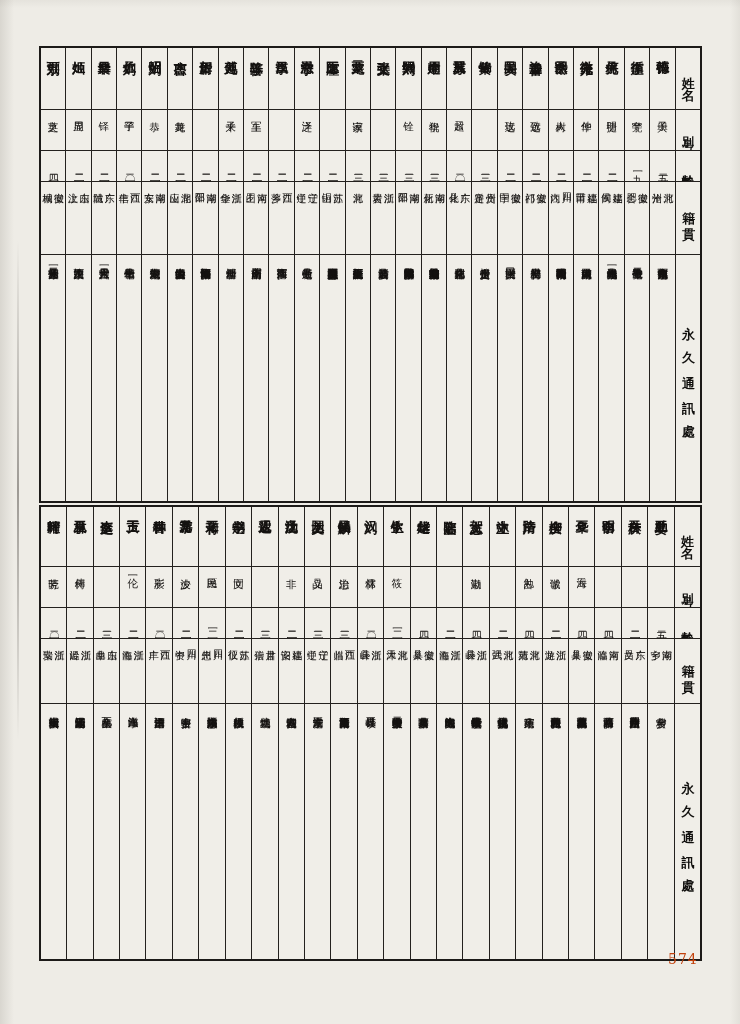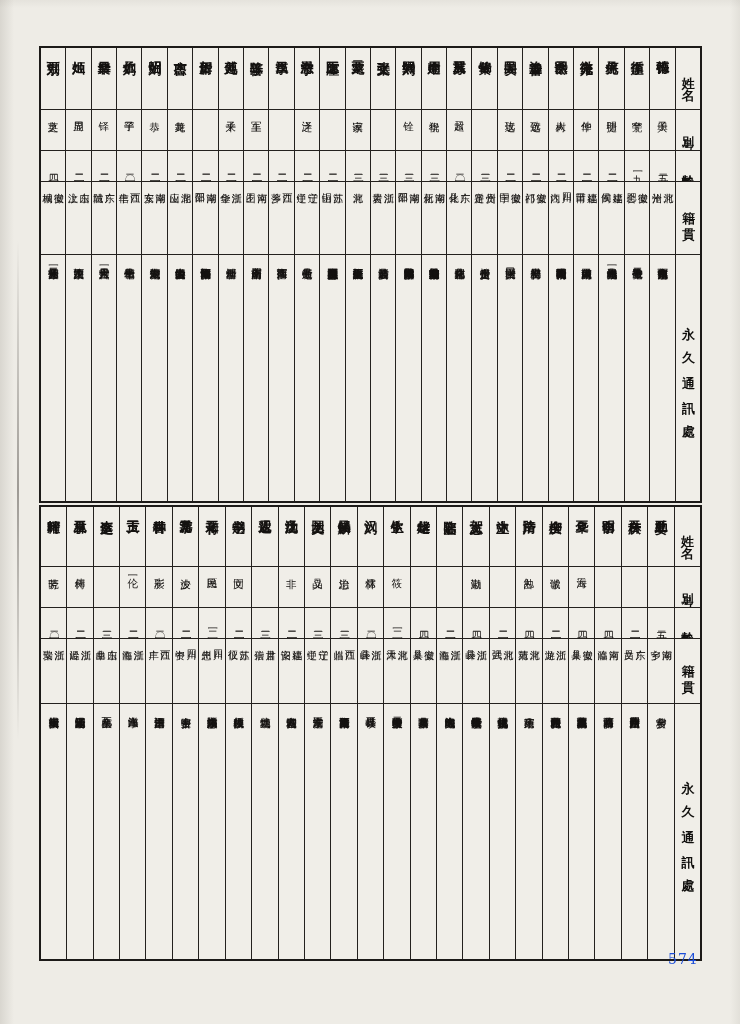--- a/index.html
+++ b/index.html
@@ -59,21 +59,21 @@
   
   .header-column .cell{align-items:center;padding-top:0;}
   .header-column .vtext{font-weight:700;color:#100f0d;}
   .header-column .name-cell  .vtext{font-size:13px;letter-spacing:.85em;}
   .header-column .alias-cell .vtext{font-size:12px;letter-spacing:.35em;}
   .header-column .age-cell   .vtext{font-size:12px;letter-spacing:.05em;}
   .header-column .origin-cell .vtext{font-size:13px;letter-spacing:1.2em;}
   .header-column .address-cell .vtext{font-size:13px;letter-spacing:1.9em;max-height:none;}
   .page-number{
     position:absolute;left:668px;top:951px;
-    font-size:14px;letter-spacing:1px;color:#1d4ed8;
+    font-size:14px;letter-spacing:1px;color:#c2410c;
     font-family:"DejaVu Serif","Liberation Serif",serif;
     text-align:center;
   }
 </style>
 </head>
 <body>
 
 <div class="page-shade"></div>
 <div class="gutter-line"></div>
 

